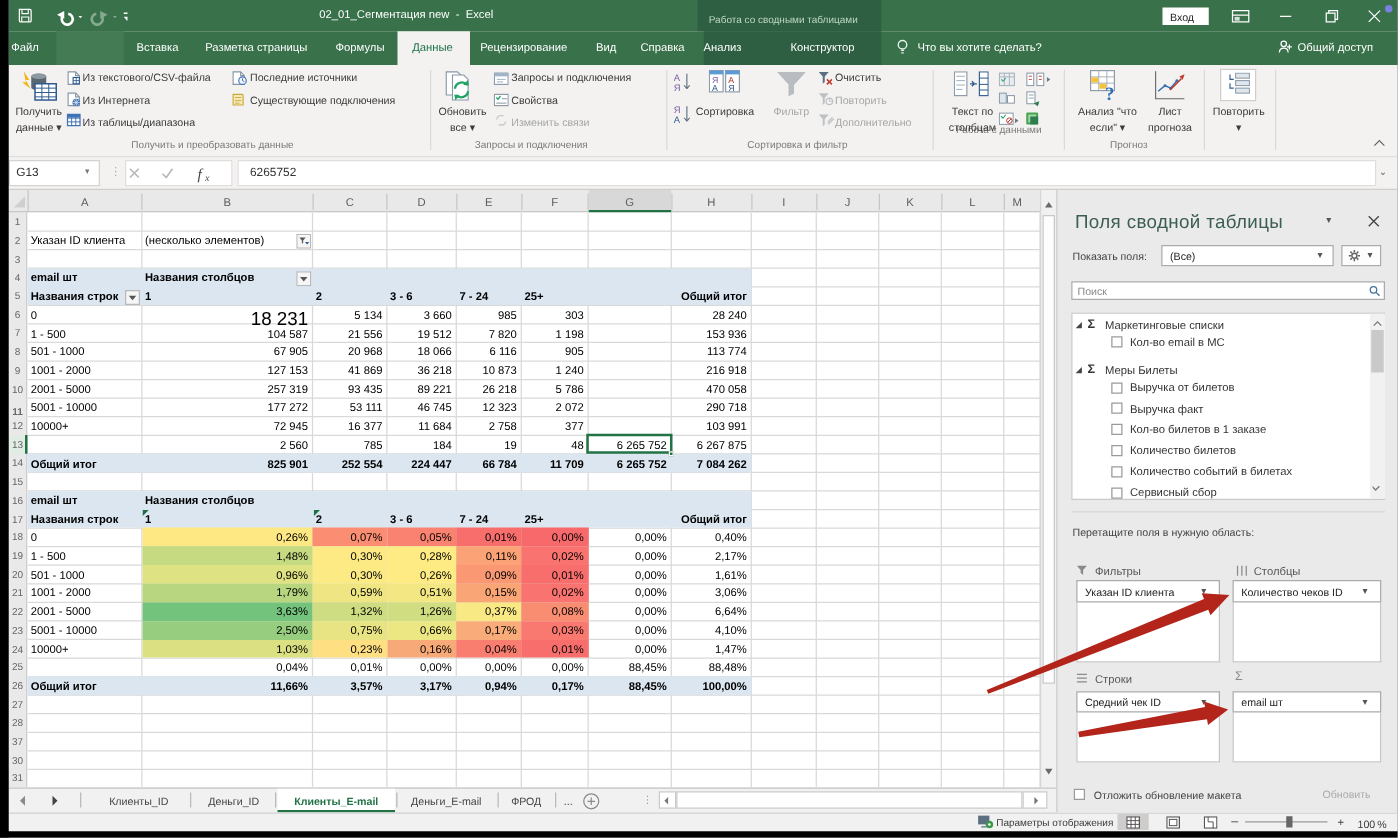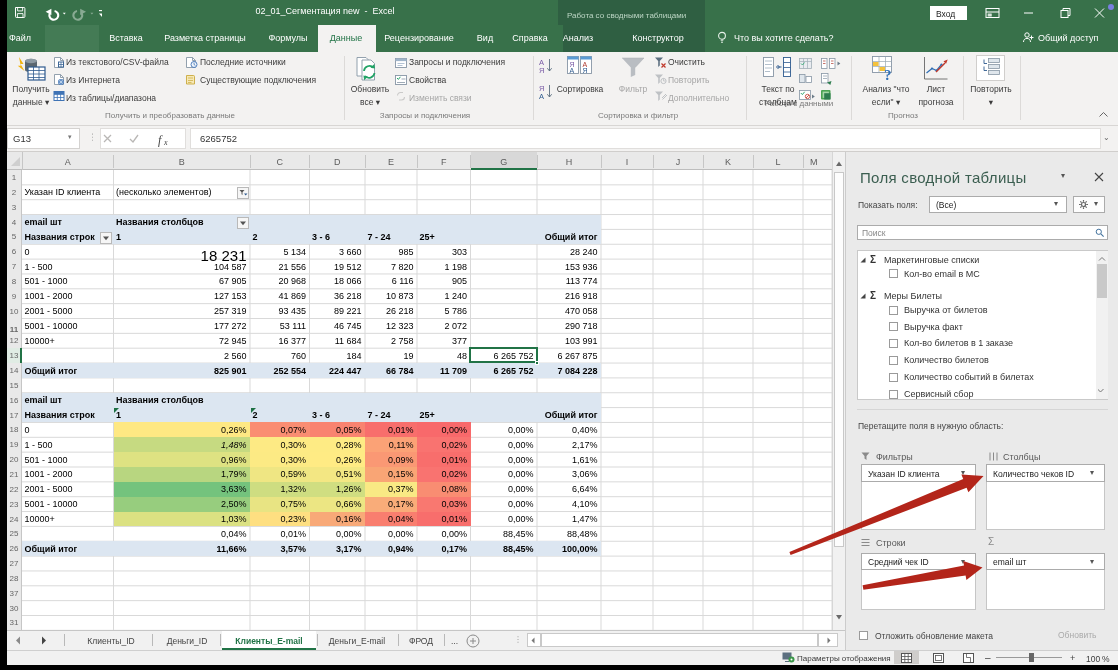--- a/index.html
+++ b/index.html
@@ -505,34 +505,34 @@
 <div class="tx" style="right:651.0px;left:auto;top:320.9px;font-size:9px;color:#000;">2 072</div>
 <div class="tx" style="right:520.5px;left:auto;top:320.9px;font-size:9px;color:#000;">290 718</div>
 <div class="tx" style="left:24.5px;top:335.8px;font-size:9px;color:#000;">10000+</div>
 <div class="tx" style="right:871.5px;left:auto;top:335.8px;font-size:9px;color:#000;">72 945</div>
 <div class="tx" style="right:812.0px;left:auto;top:335.8px;font-size:9px;color:#000;">16 377</div>
 <div class="tx" style="right:756.5px;left:auto;top:335.8px;font-size:9px;color:#000;">11 684</div>
 <div class="tx" style="right:704.5px;left:auto;top:335.8px;font-size:9px;color:#000;">2 758</div>
 <div class="tx" style="right:651.0px;left:auto;top:335.8px;font-size:9px;color:#000;">377</div>
 <div class="tx" style="right:520.5px;left:auto;top:335.8px;font-size:9px;color:#000;">103 991</div>
 <div class="tx" style="right:871.5px;left:auto;top:350.6px;font-size:9px;color:#000;">2 560</div>
-<div class="tx" style="right:812.0px;left:auto;top:350.6px;font-size:9px;color:#000;">760</div>
+<div class="tx" style="right:812.0px;left:auto;top:350.6px;font-size:9px;color:#000;">785</div>
 <div class="tx" style="right:756.5px;left:auto;top:350.6px;font-size:9px;color:#000;">184</div>
 <div class="tx" style="right:704.5px;left:auto;top:350.6px;font-size:9px;color:#000;">19</div>
 <div class="tx" style="right:651.0px;left:auto;top:350.6px;font-size:9px;color:#000;">48</div>
 <div class="tx" style="right:584.5px;left:auto;top:350.6px;font-size:9px;color:#000;">6 265 752</div>
 <div class="tx" style="right:520.5px;left:auto;top:350.6px;font-size:9px;color:#000;">6 267 875</div>
 <div class="tx" style="left:24.5px;top:365.5px;font-size:9px;font-weight:bold;color:#000;">Общий итог</div>
 <div class="tx" style="right:871.5px;left:auto;top:365.5px;font-size:9px;font-weight:bold;color:#000;">825 901</div>
 <div class="tx" style="right:812.0px;left:auto;top:365.5px;font-size:9px;font-weight:bold;color:#000;">252 554</div>
 <div class="tx" style="right:756.5px;left:auto;top:365.5px;font-size:9px;font-weight:bold;color:#000;">224 447</div>
 <div class="tx" style="right:704.5px;left:auto;top:365.5px;font-size:9px;font-weight:bold;color:#000;">66 784</div>
 <div class="tx" style="right:651.0px;left:auto;top:365.5px;font-size:9px;font-weight:bold;color:#000;">11 709</div>
 <div class="tx" style="right:584.5px;left:auto;top:365.5px;font-size:9px;font-weight:bold;color:#000;">6 265 752</div>
-<div class="tx" style="right:520.5px;left:auto;top:365.5px;font-size:9px;font-weight:bold;color:#000;">7 084 228</div>
+<div class="tx" style="right:520.5px;left:auto;top:365.5px;font-size:9px;font-weight:bold;color:#000;">7 084 262</div>
 <div class="tx" style="left:24.5px;top:395.2px;font-size:9px;font-weight:bold;color:#000;">email шт</div>
 <div class="tx" style="left:116.0px;top:395.2px;font-size:9px;font-weight:bold;color:#000;">Названия столбцов</div>
 <div class="tx" style="left:24.5px;top:410.0px;font-size:9px;font-weight:bold;color:#000;">Названия строк</div>
 <div class="tx" style="left:116.0px;top:410.0px;font-size:9px;font-weight:bold;color:#000;">1</div>
 <div class="tx" style="left:252.5px;top:410.0px;font-size:9px;font-weight:bold;color:#000;">2</div>
 <div class="tx" style="left:312.0px;top:410.0px;font-size:9px;font-weight:bold;color:#000;">3 - 6</div>
 <div class="tx" style="left:367.5px;top:410.0px;font-size:9px;font-weight:bold;color:#000;">7 - 24</div>
 <div class="tx" style="left:419.5px;top:410.0px;font-size:9px;font-weight:bold;color:#000;">25+</div>
 <div class="tx" style="right:520.5px;left:auto;top:410.0px;font-size:9px;font-weight:bold;color:#000;">Общий итог</div>
 <svg class="ab" style="left:114.0px;top:408.1px;" width="5" height="5" viewBox="0 0 5 5">
@@ -543,21 +543,21 @@
     </svg>
 <div class="tx" style="left:24.5px;top:424.9px;font-size:9px;color:#000;">0</div>
 <div class="tx" style="right:871.5px;left:auto;top:424.9px;font-size:9px;color:#000;">0,26%</div>
 <div class="tx" style="right:812.0px;left:auto;top:424.9px;font-size:9px;color:#000;margin-left:18px;">0,07%</div>
 <div class="tx" style="right:756.5px;left:auto;top:424.9px;font-size:9px;color:#000;">0,05%</div>
 <div class="tx" style="right:704.5px;left:auto;top:424.9px;font-size:9px;color:#000;">0,01%</div>
 <div class="tx" style="right:651.0px;left:auto;top:424.9px;font-size:9px;color:#000;">0,00%</div>
 <div class="tx" style="right:584.5px;left:auto;top:424.9px;font-size:9px;color:#000;">0,00%</div>
 <div class="tx" style="right:520.5px;left:auto;top:424.9px;font-size:9px;color:#000;">0,40%</div>
 <div class="tx" style="left:24.5px;top:439.7px;font-size:9px;color:#000;">1 - 500</div>
-<div class="tx" style="right:871.5px;left:auto;top:439.7px;font-size:9px;color:#000;font-style:italic;">1,48%</div>
+<div class="tx" style="right:871.5px;left:auto;top:439.7px;font-size:9px;color:#000;">1,48%</div>
 <div class="tx" style="right:812.0px;left:auto;top:439.7px;font-size:9px;color:#000;">0,30%</div>
 <div class="tx" style="right:756.5px;left:auto;top:439.7px;font-size:9px;color:#000;">0,28%</div>
 <div class="tx" style="right:704.5px;left:auto;top:439.7px;font-size:9px;color:#000;">0,11%</div>
 <div class="tx" style="right:651.0px;left:auto;top:439.7px;font-size:9px;color:#000;">0,02%</div>
 <div class="tx" style="right:584.5px;left:auto;top:439.7px;font-size:9px;color:#000;">0,00%</div>
 <div class="tx" style="right:520.5px;left:auto;top:439.7px;font-size:9px;color:#000;">2,17%</div>
 <div class="tx" style="left:24.5px;top:454.6px;font-size:9px;color:#000;">501 - 1000</div>
 <div class="tx" style="right:871.5px;left:auto;top:454.6px;font-size:9px;color:#000;">0,96%</div>
 <div class="tx" style="right:812.0px;left:auto;top:454.6px;font-size:9px;color:#000;">0,30%</div>
 <div class="tx" style="right:756.5px;left:auto;top:454.6px;font-size:9px;color:#000;">0,26%</div>

